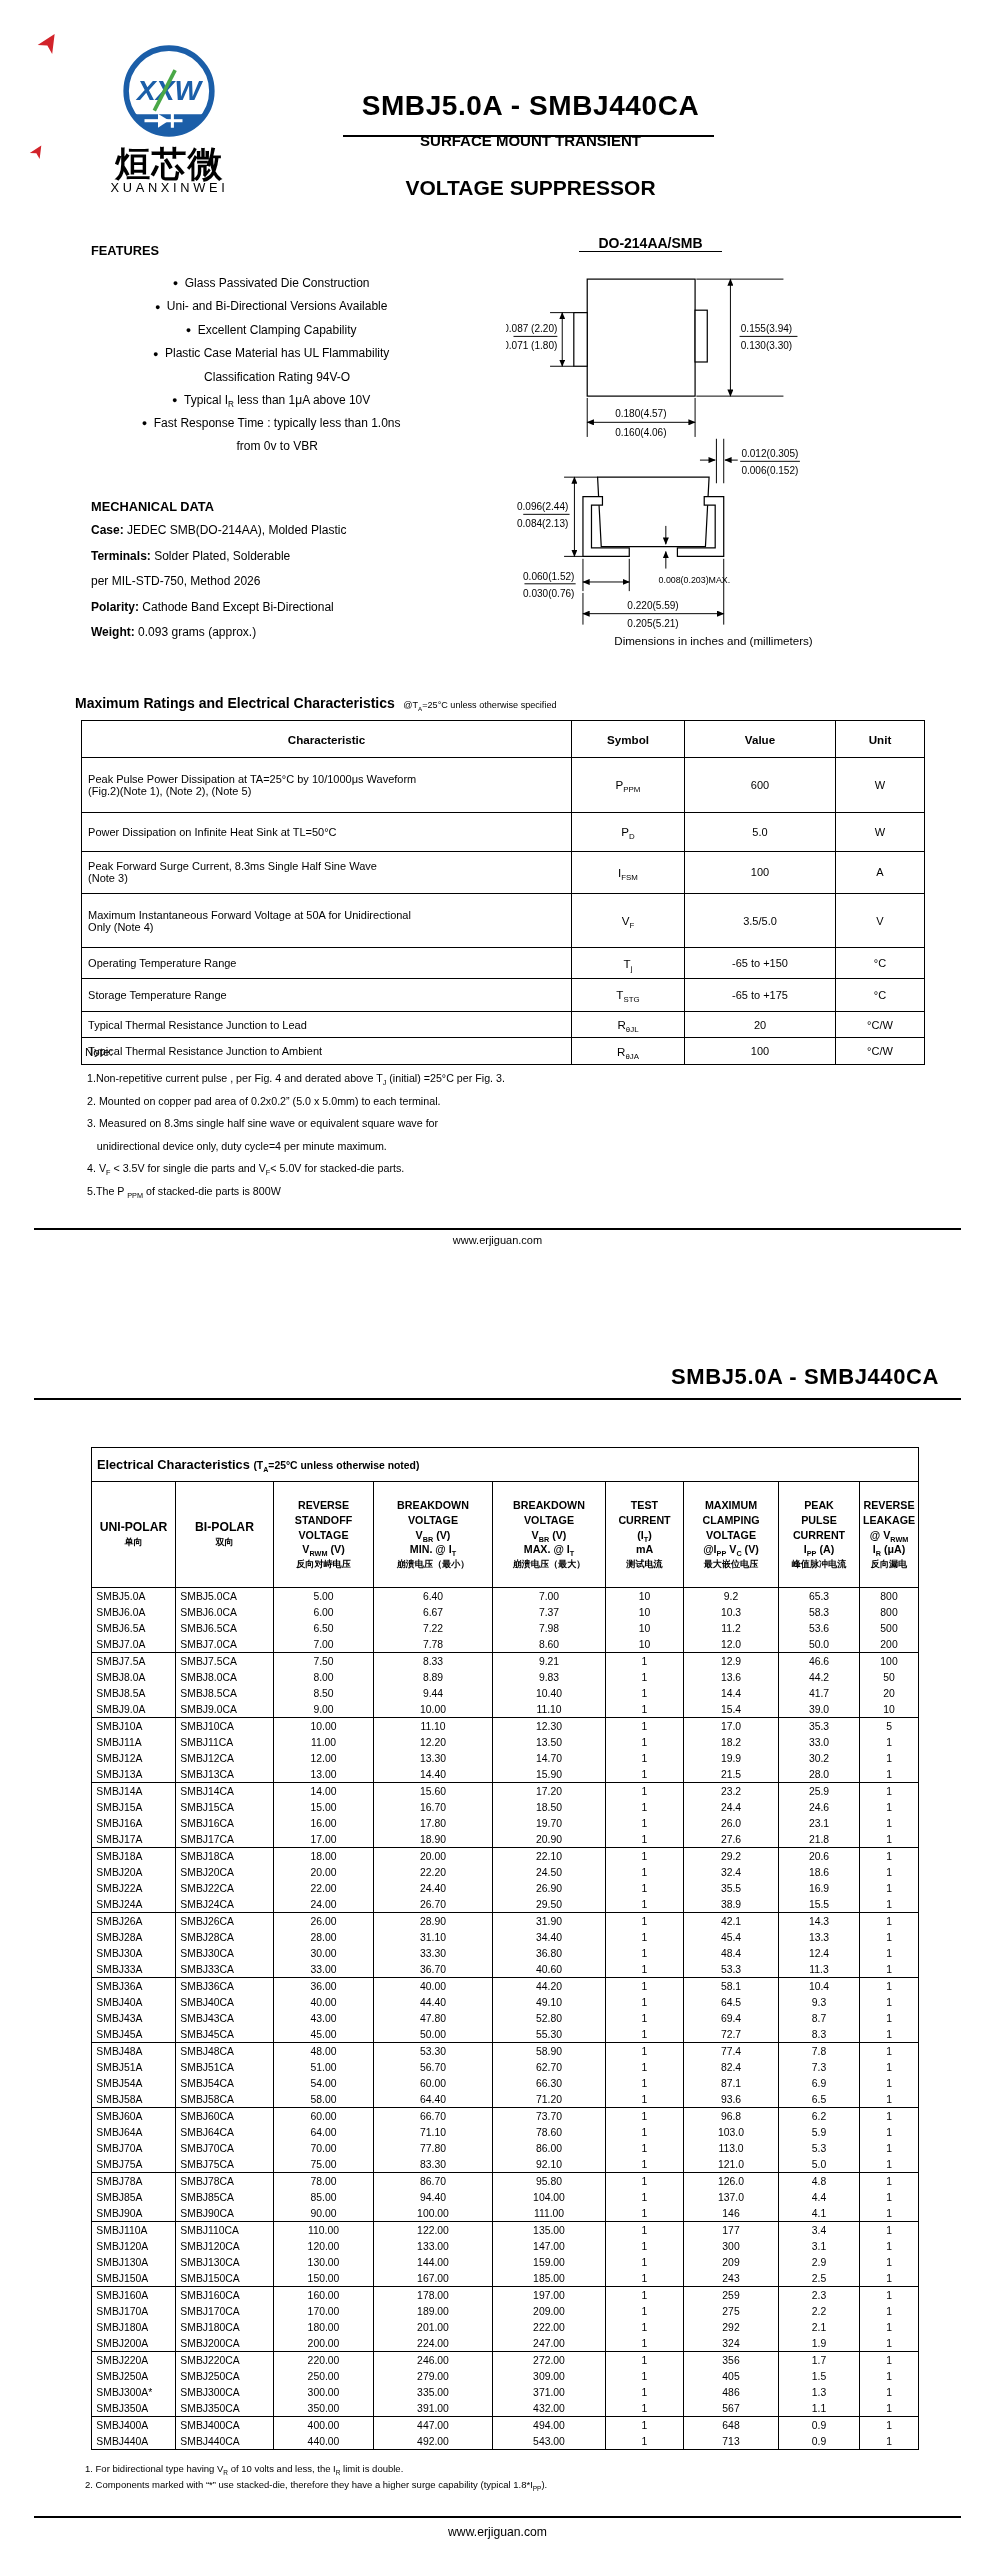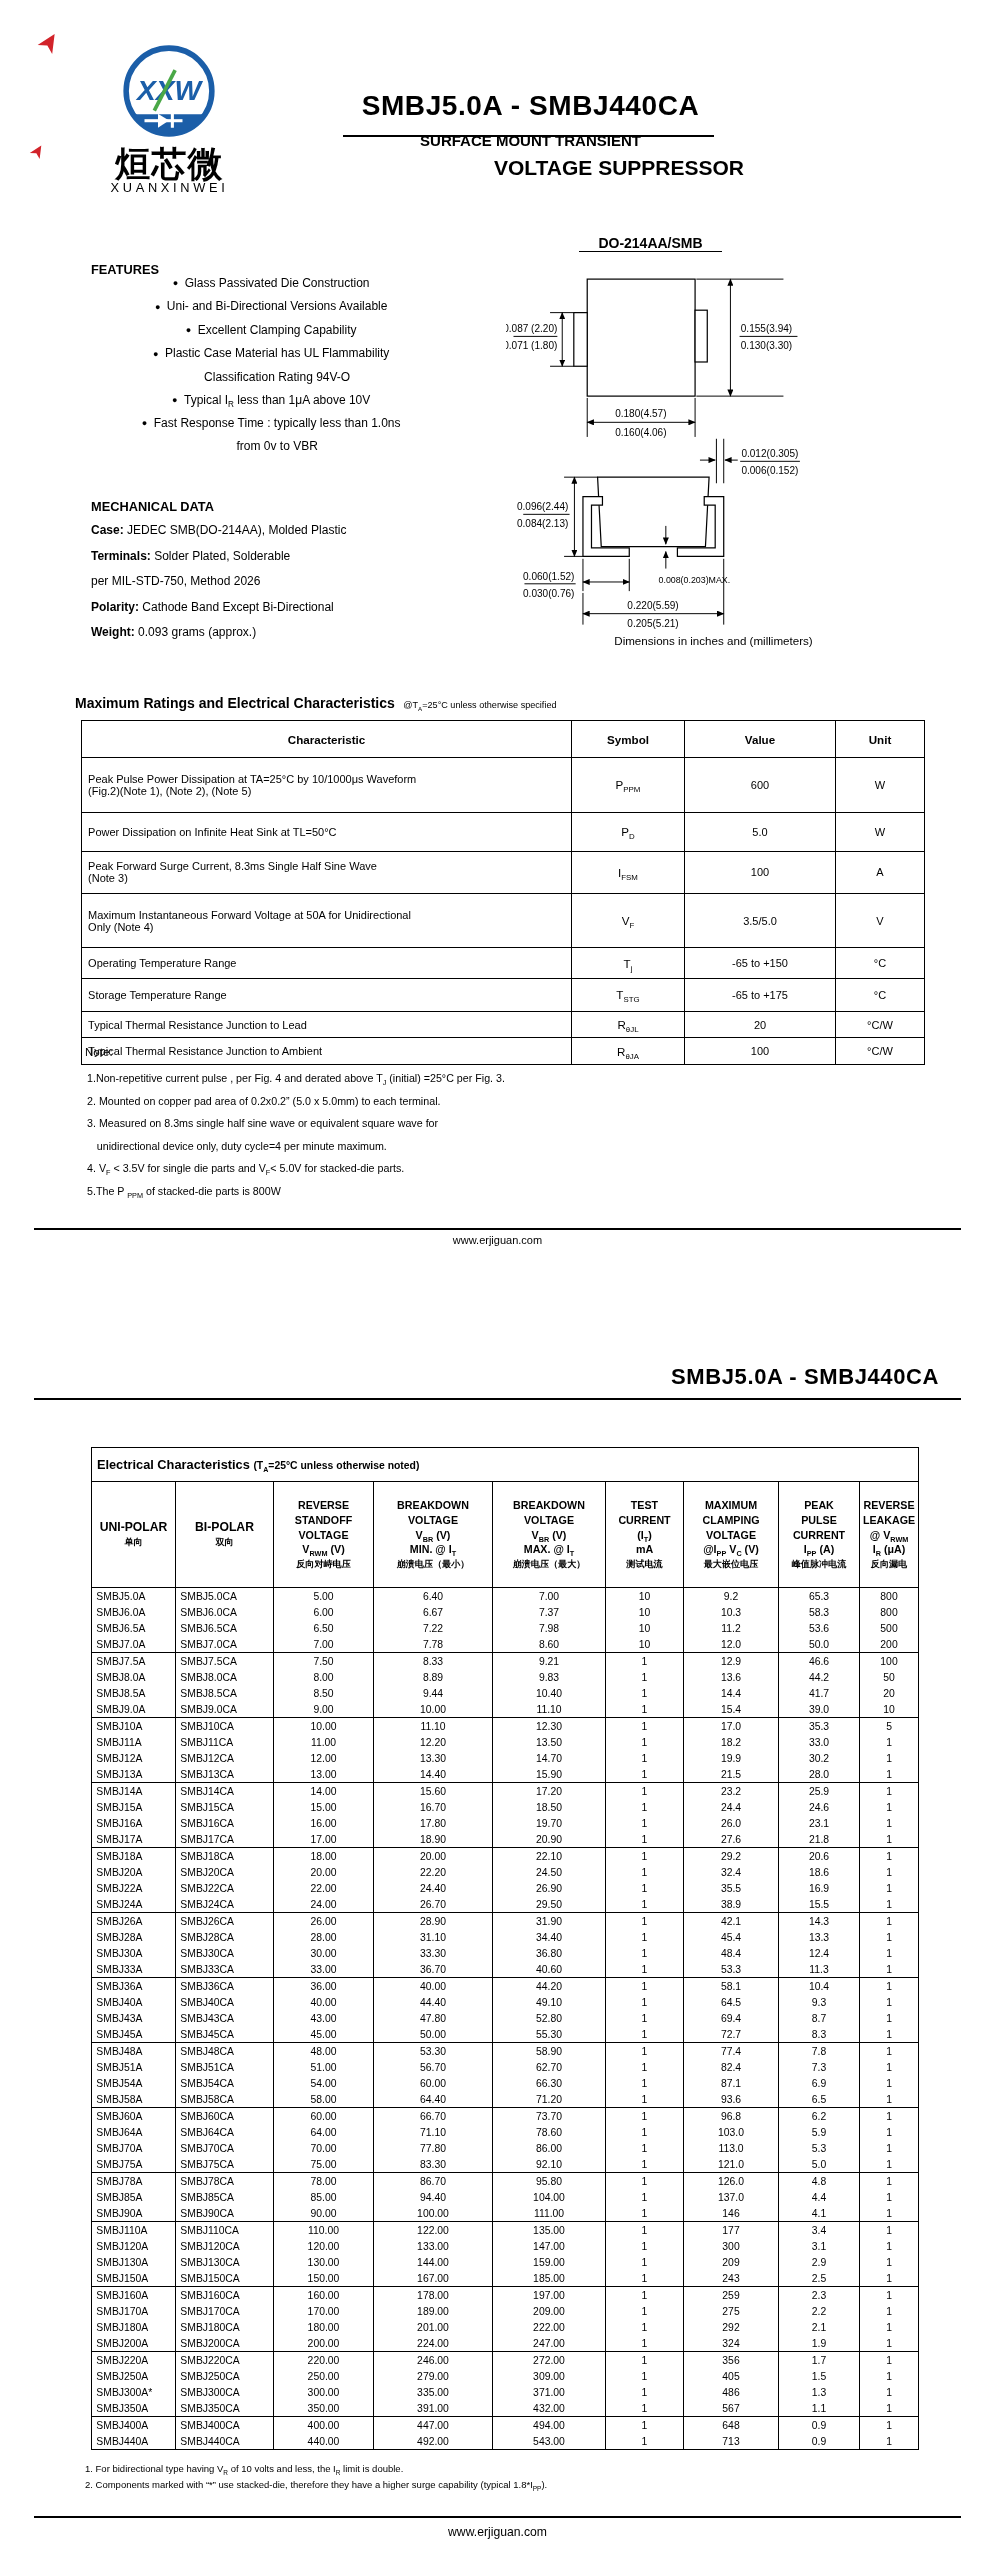--- a/index.html
+++ b/index.html
@@ -14,21 +14,21 @@
   .red-arrow{position:absolute;color:#d2232a;transform:rotate(-58deg);line-height:1;}
   .ra1{left:8.5px;top:3.7px;font-size:27px;}
   .ra2{left:1.2px;top:116px;font-size:18.3px;}
   .logo-cn{position:absolute;left:52px;top:115px;width:177px;text-align:center;font-size:35px;font-weight:bold;letter-spacing:1.2px;}
   .logo-en{position:absolute;left:52px;top:154px;width:177px;text-align:center;font-size:12.8px;letter-spacing:3.7px;}
 
   
   .doc-title{position:absolute;left:317px;top:90px;width:427px;text-align:center;font-size:28px;font-weight:bold;letter-spacing:0.6px;}
   .title-rule{position:absolute;left:343px;top:135px;width:371px;height:1.8px;background:#000;}
   .doc-sub1{position:absolute;left:317px;top:132px;width:427px;text-align:center;font-size:15px;font-weight:bold;}
-  .doc-sub2{position:absolute;left:317px;top:156px;width:427px;text-align:right;font-size:21px;font-weight:bold;}
+  .doc-sub2{position:absolute;left:317px;top:176px;width:427px;text-align:center;font-size:21px;font-weight:bold;}
 
   
   .sec-h{position:absolute;font-size:12.8px;font-weight:bold;}
   .feat-list{position:absolute;left:91px;top:272px;width:354px;font-size:12px;}
   .feat{line-height:23px;text-align:center;}
   .feat .bullet{display:inline-block;width:18.3px;font-size:9.1px;vertical-align:0.6px;}
   .feat.cont{padding-left:18.3px;}
   .mech-list{position:absolute;left:91px;top:518px;width:378px;font-size:12px;}
   .mech-list div{line-height:25.6px;}
   .mech-list b{font-weight:bold;}
@@ -109,21 +109,21 @@
     </svg>
     <div class="logo-cn">烜芯微</div>
     <div class="logo-en">XUANXINWEI</div>
   </div>
 
   <div class="doc-title">SMBJ5.0A - SMBJ440CA</div>
   <div class="title-rule"></div>
   <div class="doc-sub1">SURFACE MOUNT TRANSIENT</div>
   <div class="doc-sub2">VOLTAGE SUPPRESSOR</div>
 
-  <div class="sec-h" style="left:91px;top:262px;">FEATURES</div>
+  <div class="sec-h" style="left:91px;top:243px;">FEATURES</div>
   <div class="feat-list">
     <div class="feat"><span class="bullet">●</span><span>Glass Passivated Die Construction</span></div>
     <div class="feat"><span class="bullet">●</span><span>Uni- and Bi-Directional Versions Available</span></div>
     <div class="feat"><span class="bullet">●</span><span>Excellent Clamping Capability</span></div>
     <div class="feat"><span class="bullet">●</span><span>Plastic Case Material has UL Flammability</span></div>
     <div class="feat cont"><span>Classification Rating 94V-O</span></div>
     <div class="feat"><span class="bullet">●</span><span>Typical I<sub>R</sub> less than 1μA above 10V</span></div>
     <div class="feat"><span class="bullet">●</span><span>Fast Response Time : typically less than 1.0ns</span></div>
     <div class="feat cont"><span>from 0v to VBR</span></div>
   </div>

